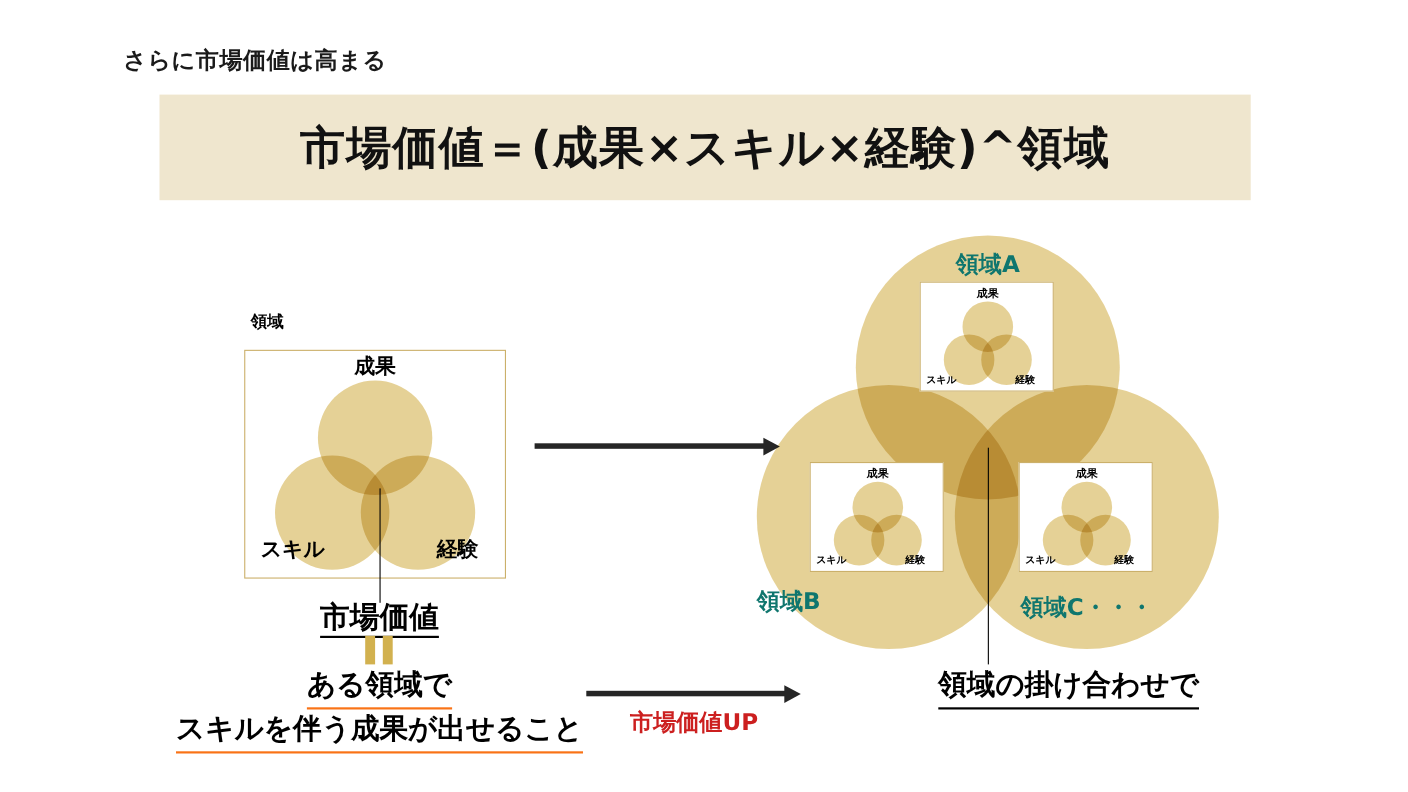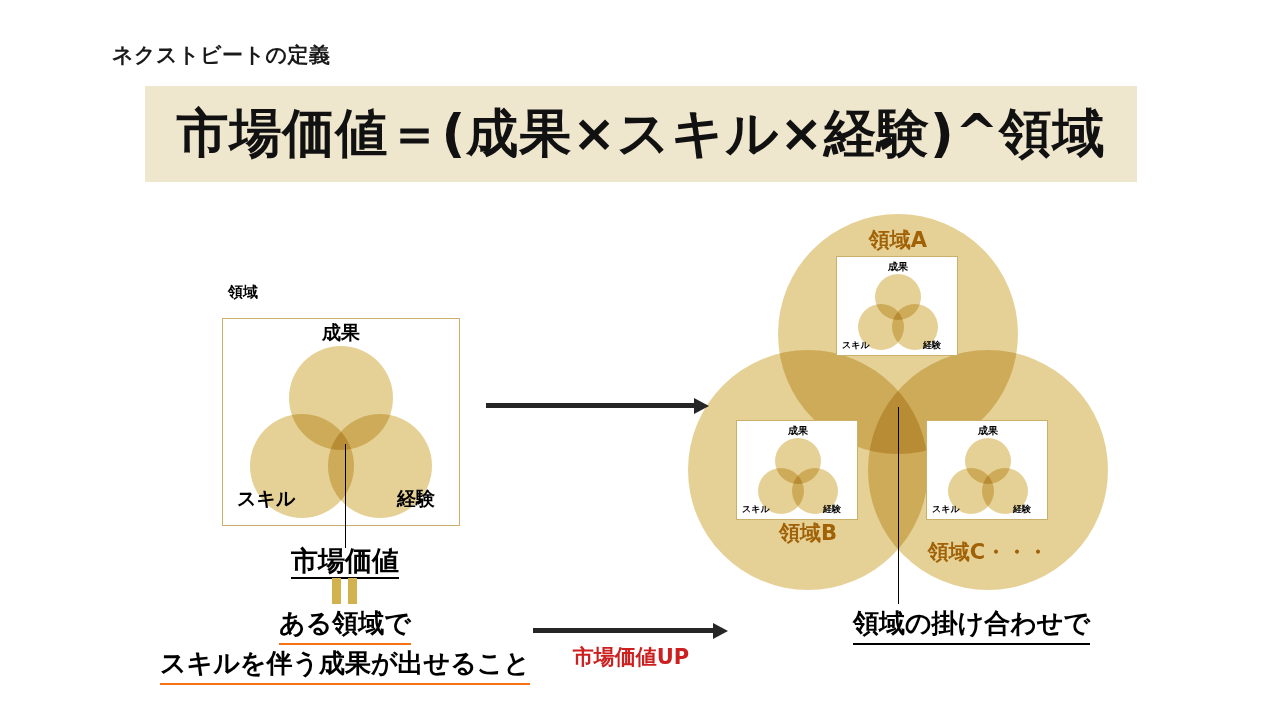--- a/index.html
+++ b/index.html
@@ -33,21 +33,21 @@
     left: 145px;
     top: 86px;
     width: 992px;
     height: 96px;
     background: #efe6ce;
     display: flex;
     align-items: center;
     justify-content: center;
   }
   #formula-text {
-    font-size: 52px;
+    font-size: 41px;
     font-weight: 700;
     letter-spacing: 1px;
     color: #111111;
     white-space: nowrap;
   }
 
   
   .venn {
     position: absolute;
   }
@@ -201,24 +201,24 @@
   }
   #big-a { left: 90px; top: 0px; }
   #big-b { left: 0px;  top: 136px; }
   #big-c { left: 180px; top: 136px; }
 
   .big-label {
     position: absolute;
     font-size: 21px;
     font-weight: 700;
     white-space: nowrap;
-    color: #a16207;
+    color: #0f766e;
   }
   #label-a { left: 90px;  top: 12px;  width: 240px; text-align: center; }
-  #label-b { left: 0px;   top: 305px; width: 240px; text-align: center; }
+  #label-b { left: 0px;   top: 319px; width: 240px; }
   #label-c { left: 180px; top: 324px; width: 240px; text-align: center; }
 
   .mini-box {
     position: absolute;
     width: 122px;
     height: 100px;
     background: #ffffff;
     border: 1.5px solid #cbb06a;
     box-sizing: border-box;
   }
@@ -253,21 +253,21 @@
   }
   #right-caption .ln {
     display: inline-block;
     border-bottom: 2px solid #000;
     padding-bottom: 1px;
   }
 </style>
 </head>
 <body>
 
-<div id="slide-title">ネクストビートの定義</div>
+<div id="slide-title">さらに市場価値は高まる</div>
 
 <div id="formula-banner">
   <div id="formula-text">市場価値＝(成果×スキル×経験)^領域</div>
 </div>
 
 <div id="left-domain-label">領域</div>
 
 <div id="left-box"></div>
 
 <div class="venn" id="left-venn">

